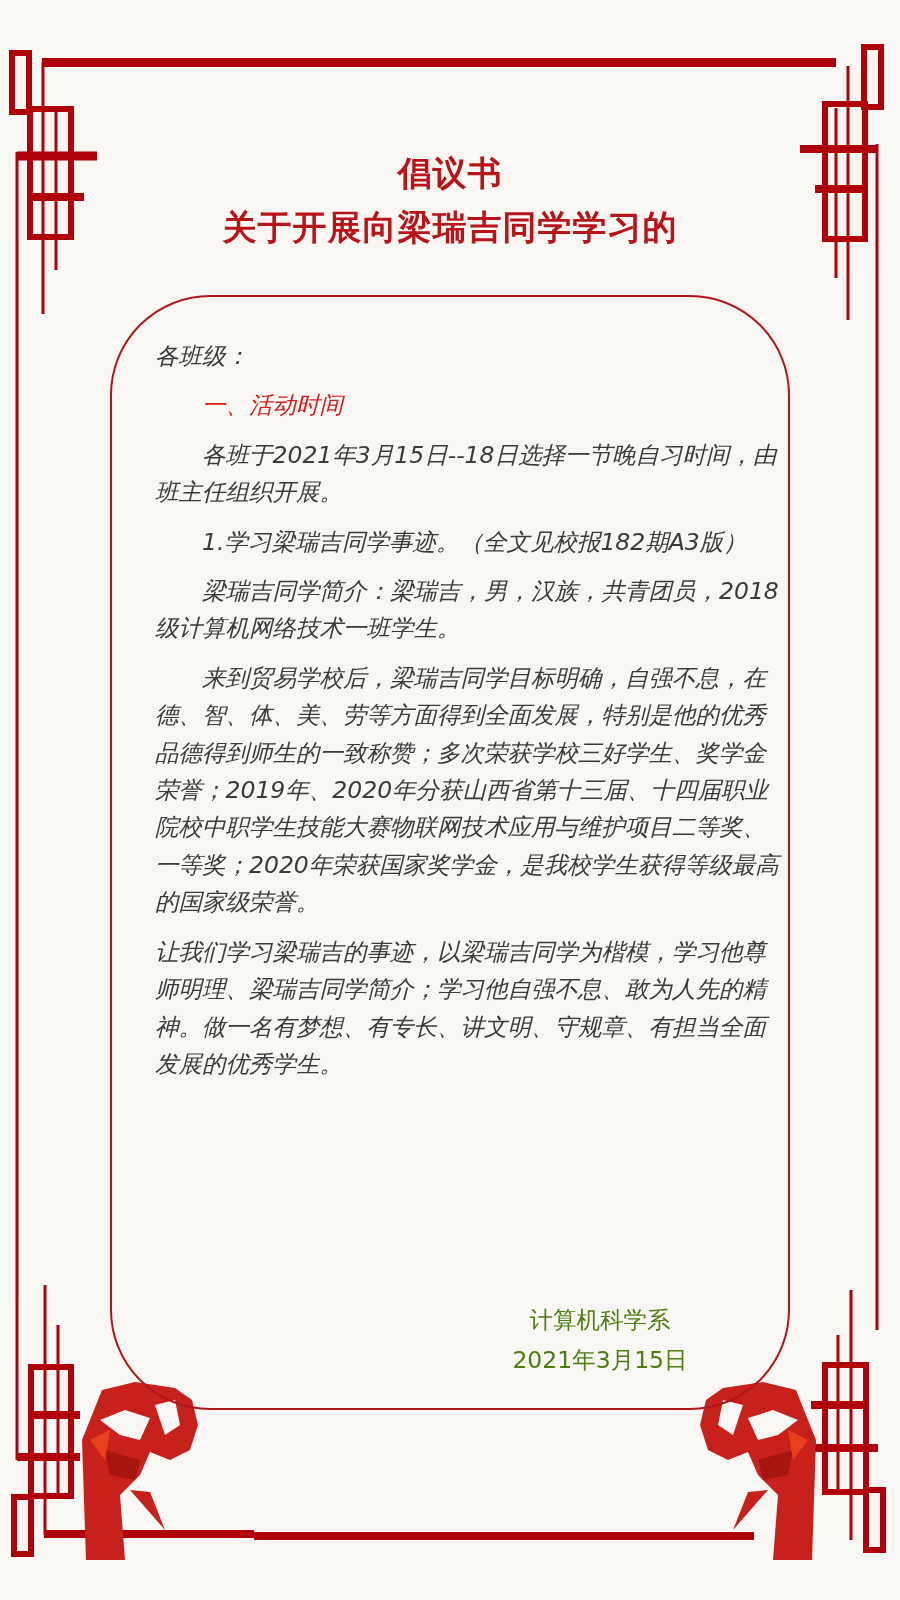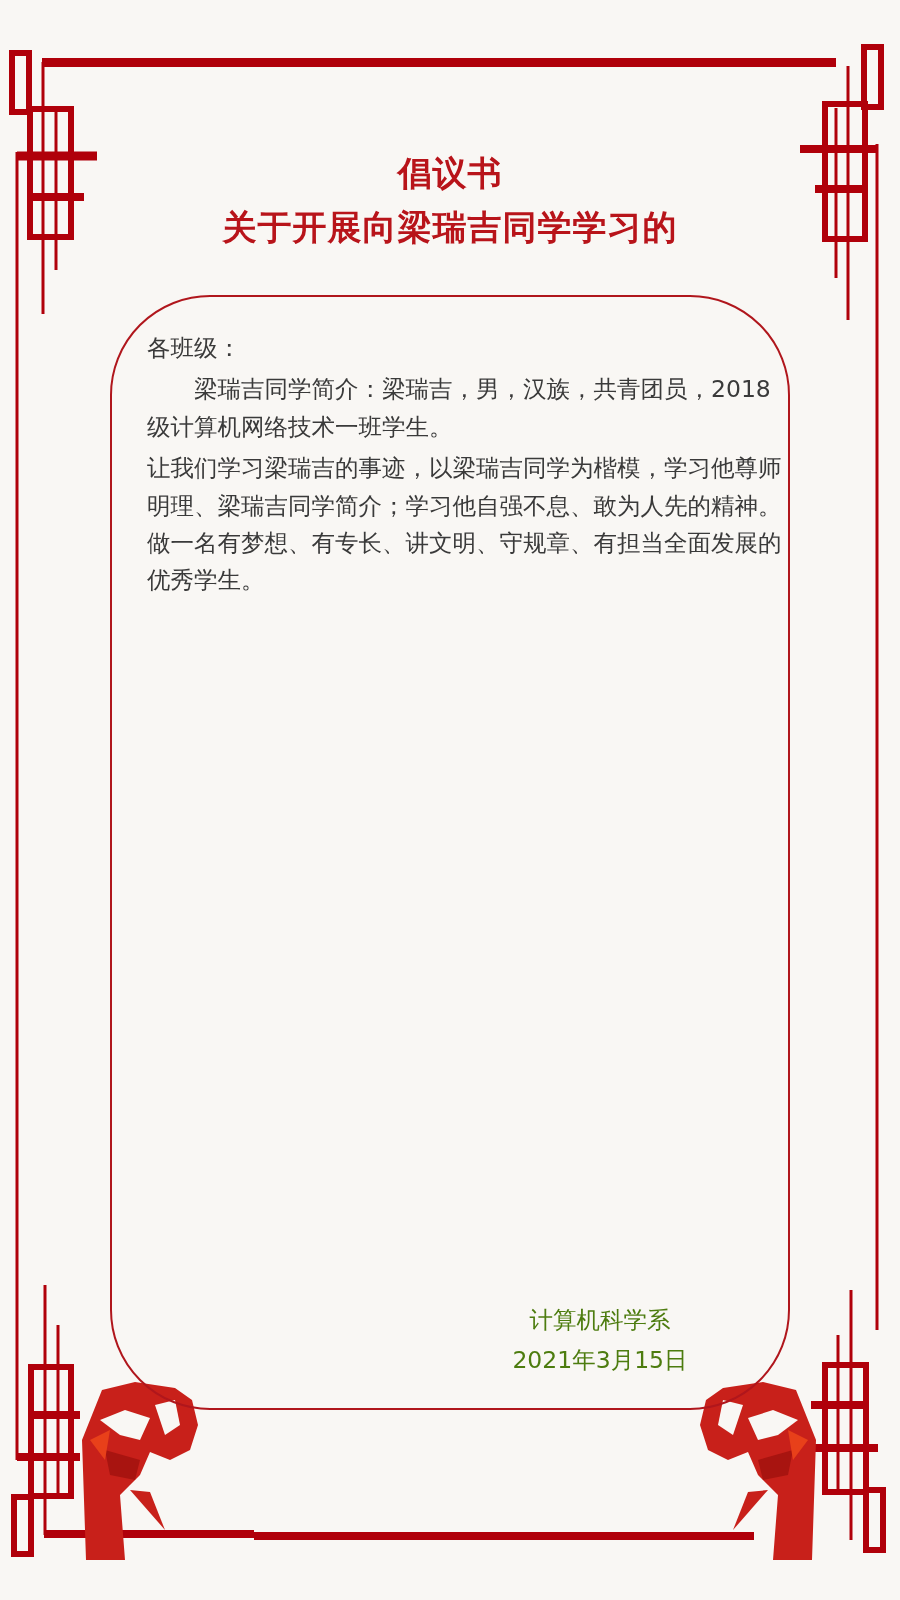--- a/index.html
+++ b/index.html
@@ -15,21 +15,21 @@
       letter-spacing: 1px;
     }
     .card {
       position: absolute; left: 110px; top: 295px; width: 680px; height: 1115px;
       border: 2px solid #b0161c; border-radius: 100px; box-sizing: border-box;
     }
     .body-text {
       position: absolute; left: 143px; top: 326px; width: 650px;
       color: #3a3a3a; font-size: 23.5px; line-height: 37.4px;
     }
-    .body-text p { margin: 4px; }
+    .body-text p { margin: 12px; font-style: italic; }
     .indent { text-indent: 2em; }
     .heading { color: #d81c1c; text-indent: 2em; }
     .signature {
       position: absolute; left: 500px; top: 1300px; width: 200px; text-align: center;
       color: #4d7c0f; font-size: 23.5px; line-height: 40px;
     }
   </style>
 </head>
 <body>
 
@@ -104,20 +104,24 @@
 
 <div class="title">
   <div>倡议书</div>
   <div>关于开展向梁瑞吉同学学习的</div>
 </div>
 
 <div class="card"></div>
 
 <div class="body-text">
   <p>各班级：</p>
+  <p class="heading">一、活动时间</p>
+  <p class="indent">各班于2021年3月15日--18日选择一节晚自习时间，由班主任组织开展。</p>
+  <p class="indent" style="white-space:nowrap;">1.学习梁瑞吉同学事迹。（全文见校报182期A3版）</p>
   <p class="indent">梁瑞吉同学简介：梁瑞吉，男，汉族，共青团员，2018级计算机网络技术一班学生。</p>
+  <p class="indent">来到贸易学校后，梁瑞吉同学目标明确，自强不息，在德、智、体、美、劳等方面得到全面发展，特别是他的优秀品德得到师生的一致称赞；多次荣获学校三好学生、奖学金荣誉；2019年、2020年分获山西省第十三届、十四届职业院校中职学生技能大赛物联网技术应用与维护项目二等奖、一等奖；2020年荣获国家奖学金，是我校学生获得等级最高的国家级荣誉。</p>
   <p>让我们学习梁瑞吉的事迹，以梁瑞吉同学为楷模，学习他尊师明理、梁瑞吉同学简介；学习他自强不息、敢为人先的精神。做一名有梦想、有专长、讲文明、守规章、有担当全面发展的优秀学生。</p>
 </div>
 
 <div class="signature">
   <div>计算机科学系</div>
   <div>2021年3月15日</div>
 </div>
 
 </body></html>

